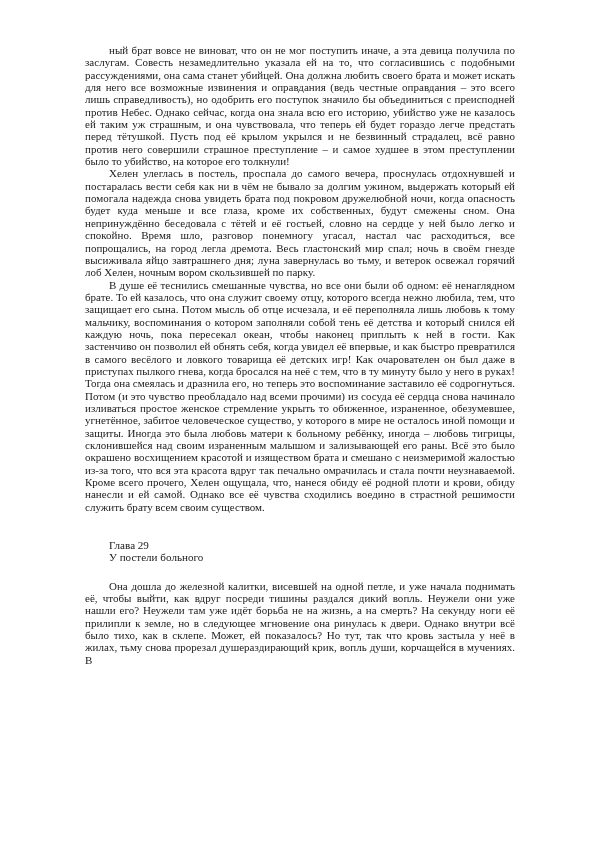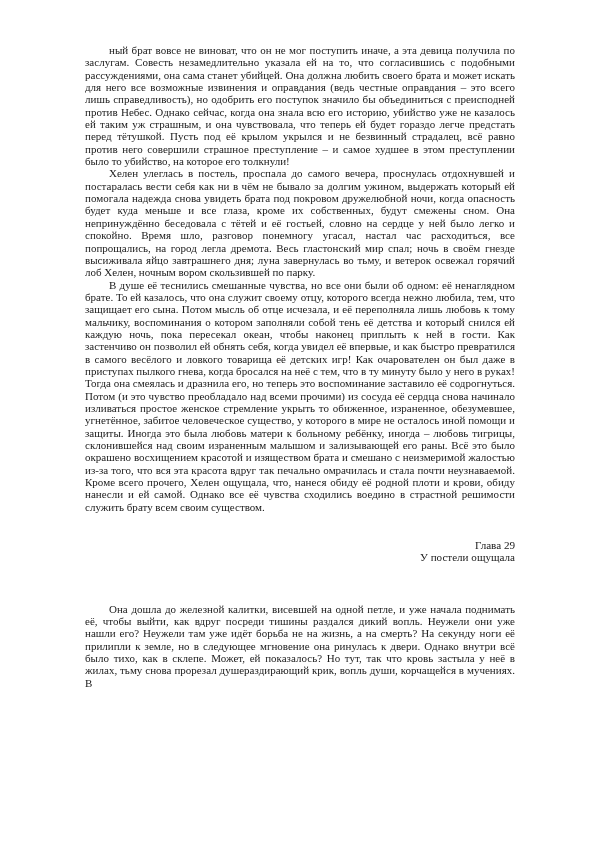--- a/index.html
+++ b/index.html
@@ -33,24 +33,24 @@
     line-height: 12.35px;
     text-align: justify;
     text-justify: inter-word;
     text-indent: 24px;
     hyphens: manual;
     word-spacing: -0.1px;
     letter-spacing: 0.01px;
   }
   .chapter-block {
     margin-top: 26px;
-    margin-bottom: 39px;
+    margin-bottom: 16px;
     font-size: 11.1px;
     line-height: 12.35px;
-    text-align: right;
+    text-align: left;
     padding-left: 24px;
   }
   .chapter-block .chapter-number,
   .chapter-block .chapter-title {
     display: block;
     margin: 0;
     font-weight: normal;
     font-size: 11.1px;
     line-height: 12.35px;
   }
@@ -63,19 +63,19 @@
 
     <p class="para">ный брат вовсе не виноват, что он не мог поступить иначе, а эта девица получила по заслугам. Совесть незамедлительно указала ей на то, что согласившись с подобными рассуждениями, она сама станет убийцей. Она должна любить своего брата и может искать для него все возможные извинения и оправдания (ведь честные оправдания – это всего лишь справедливость), но одобрить его поступок значило бы объединиться с преисподней против Небес. Однако сейчас, когда она знала всю его историю, убийство уже не казалось ей таким уж страшным, и она чувствовала, что теперь ей будет гораздо легче предстать перед тётушкой. Пусть под её крылом укрылся и не безвинный страдалец, всё равно против него совершили страшное преступление – и самое худшее в этом преступлении было то убийство, на которое его толкнули!</p>
 
     <p class="para">Хелен улеглась в постель, проспала до самого вечера, проснулась отдохнувшей и постаралась вести себя как ни в чём не бывало за долгим ужином, выдержать который ей помогала надежда снова увидеть брата под покровом дружелюбной ночи, когда опасность будет куда меньше и все глаза, кроме их собственных, будут смежены сном. Она непринуждённо беседовала с тётей и её гостьей, словно на сердце у ней было легко и спокойно. Время шло, разговор понемногу угасал, настал час расходиться, все попрощались, на город легла дремота. Весь гластонский мир спал; ночь в своём гнезде высиживала яйцо завтрашнего дня; луна завернулась во тьму, и ветерок освежал горячий лоб Хелен, ночным вором скользившей по парку.</p>
 
     <p class="para">В душе её теснились смешанные чувства, но все они были об одном: её ненаглядном брате. То ей казалось, что она служит своему отцу, которого всегда нежно любила, тем, что защищает его сына. Потом мысль об отце исчезала, и её переполняла лишь любовь к тому мальчику, воспоминания о котором заполняли собой тень её детства и который снился ей каждую ночь, пока пересекал океан, чтобы наконец приплыть к ней в гости. Как застенчиво он позволил ей обнять себя, когда увидел её впервые, и как быстро превратился в самого весёлого и ловкого товарища её детских игр! Как очарователен он был даже в приступах пылкого гнева, когда бросался на неё с тем, что в ту минуту было у него в руках! Тогда она смеялась и дразнила его, но теперь это воспоминание заставило её содрогнуться. Потом (и это чувство преобладало над всеми прочими) из сосуда её сердца снова начинало изливаться простое женское стремление укрыть то обиженное, израненное, обезумевшее, угнетённое, забитое человеческое существо, у которого в мире не осталось иной помощи и защиты. Иногда это была любовь матери к больному ребёнку, иногда – любовь тигрицы, склонившейся над своим израненным малышом и зализывающей его раны. Всё это было окрашено восхищением красотой и изяществом брата и смешано с неизмеримой жалостью из-за того, что вся эта красота вдруг так печально омрачилась и стала почти неузнаваемой. Кроме всего прочего, Хелен ощущала, что, нанеся обиду её родной плоти и крови, обиду нанесли и ей самой. Однако все её чувства сходились воедино в страстной решимости служить брату всем своим существом.</p>
 
 
     <div class="chapter-block">
       <span class="chapter-number">Глава 29</span>
-      <span class="chapter-title">У постели ощущала</span>
+      <span class="chapter-title">У постели больного</span>
     </div>
 
     <p class="para">Она дошла до железной калитки, висевшей на одной петле, и уже начала поднимать её, чтобы выйти, как вдруг посреди тишины раздался дикий вопль. Неужели они уже нашли его? Неужели там уже идёт борьба не на жизнь, а на смерть? На секунду ноги её прилипли к земле, но в следующее мгновение она ринулась к двери. Однако внутри всё было тихо, как в склепе. Может, ей показалось? Но тут, так что кровь застыла у неё в жилах, тьму снова прорезал душераздирающий крик, вопль души, корчащейся в мучениях. В</p>
 
   </div>
 </div>
 
 </body></html>

